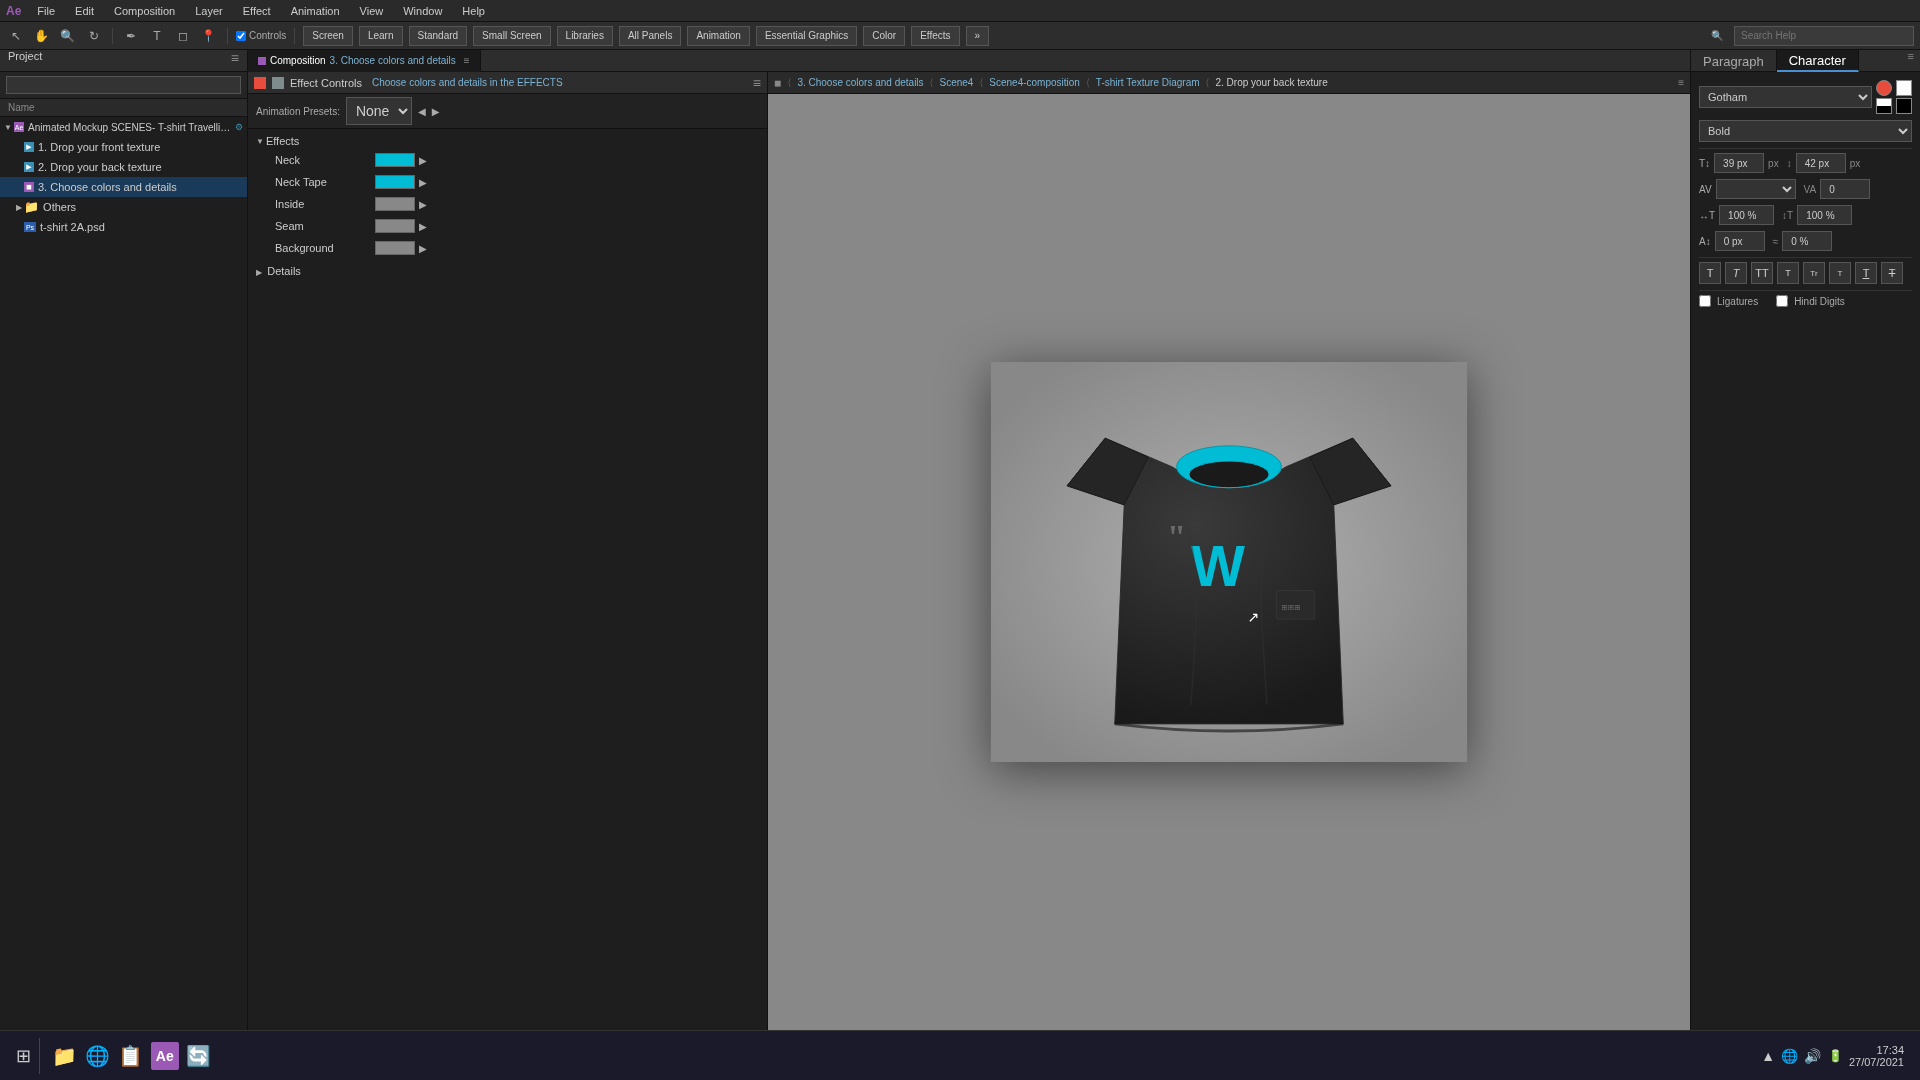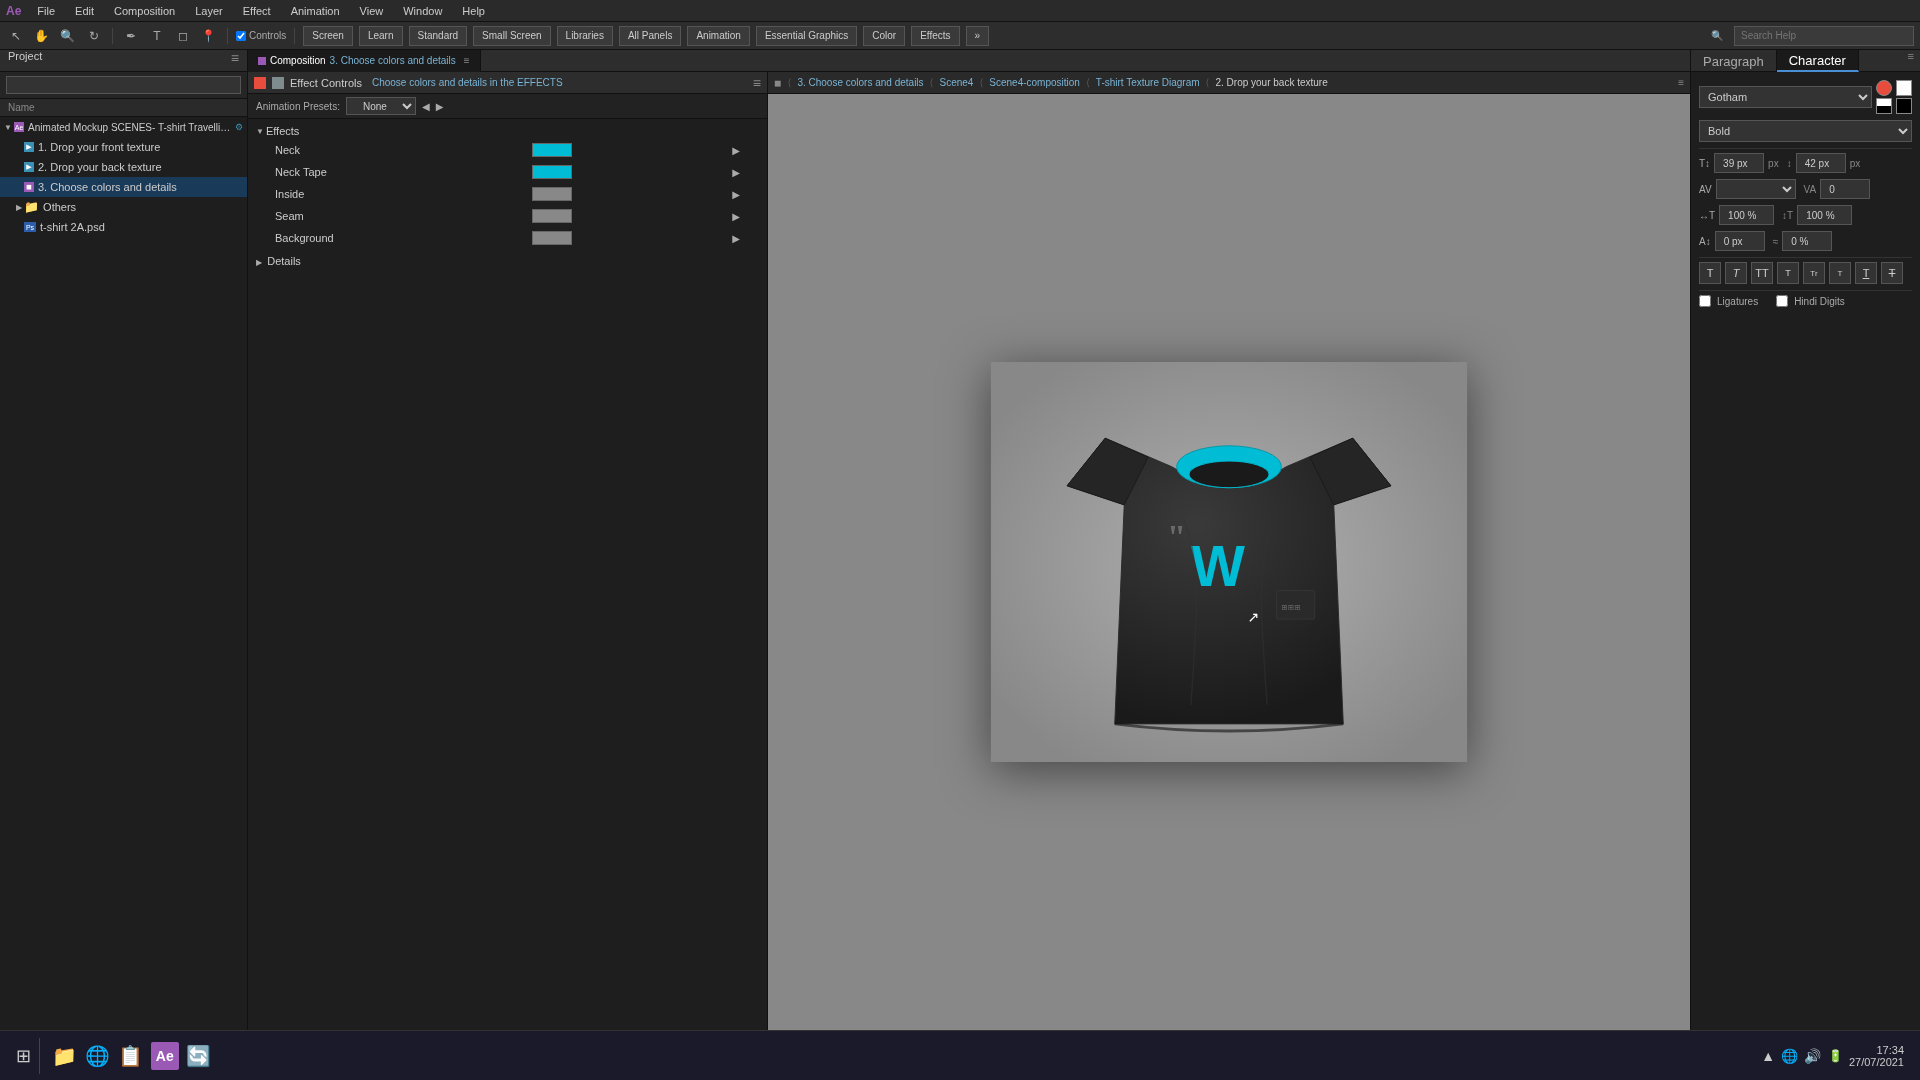--- a/index.html
+++ b/index.html
@@ -214,42 +214,41 @@
       background: #222;
       border-bottom: 1px solid #111;
       gap: 6px;
       font-size: 10px;
       color: #aaa;
     }
     .preset-select {
       background: #333;
       border: 1px solid #555;
       color: #ccc;
-      font-size: 10px;
-      padding: 1px 12px;
-      height: 18px;
+      font-size: 14px;
+      padding: 1px 5px;
+      height: 28px;
     }
     .preset-arrow { color: #aaa; cursor: pointer; font-size: 10px; }
 
     #colors-section { padding: 4px 0; }
     .section-header {
       display: flex;
       align-items: center;
       padding: 2px 8px;
       font-size: 11px;
       color: #ccc;
       cursor: pointer;
     }
     .section-header .triangle { color: #aaa; }
     .color-row {
       display: flex;
       align-items: center;
       padding: 2px 27px;
       height: 22px;
-      justify-content: space-between;
     }
     .color-label { width: 100px; font-size: 11px; color: #ccc; }
     .color-swatch {
       width: 40px; height: 14px;
       border: 1px solid #666;
       cursor: pointer;
     }
     .color-swatch.cyan { background: #00bcd4; }
     .color-swatch.gray { background: #888; }
     .color-arrow { color: #aaa; font-size: 10px; margin-left: 4px; cursor: pointer; }

